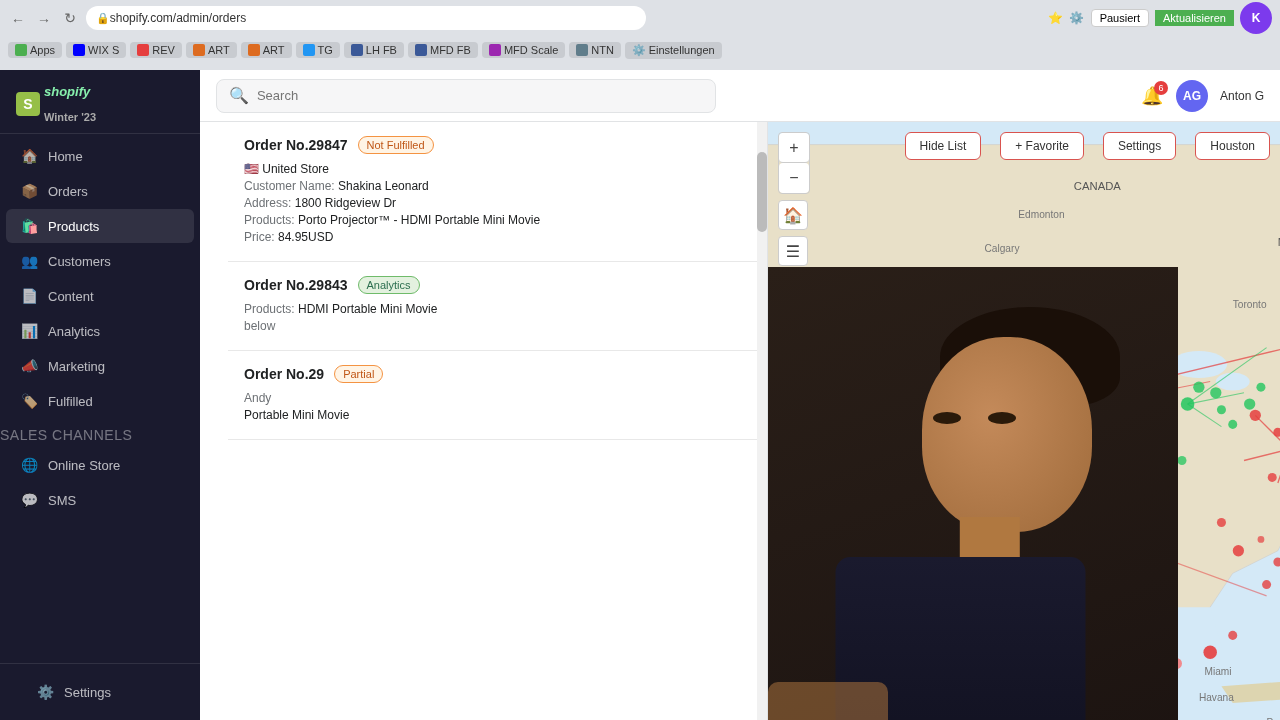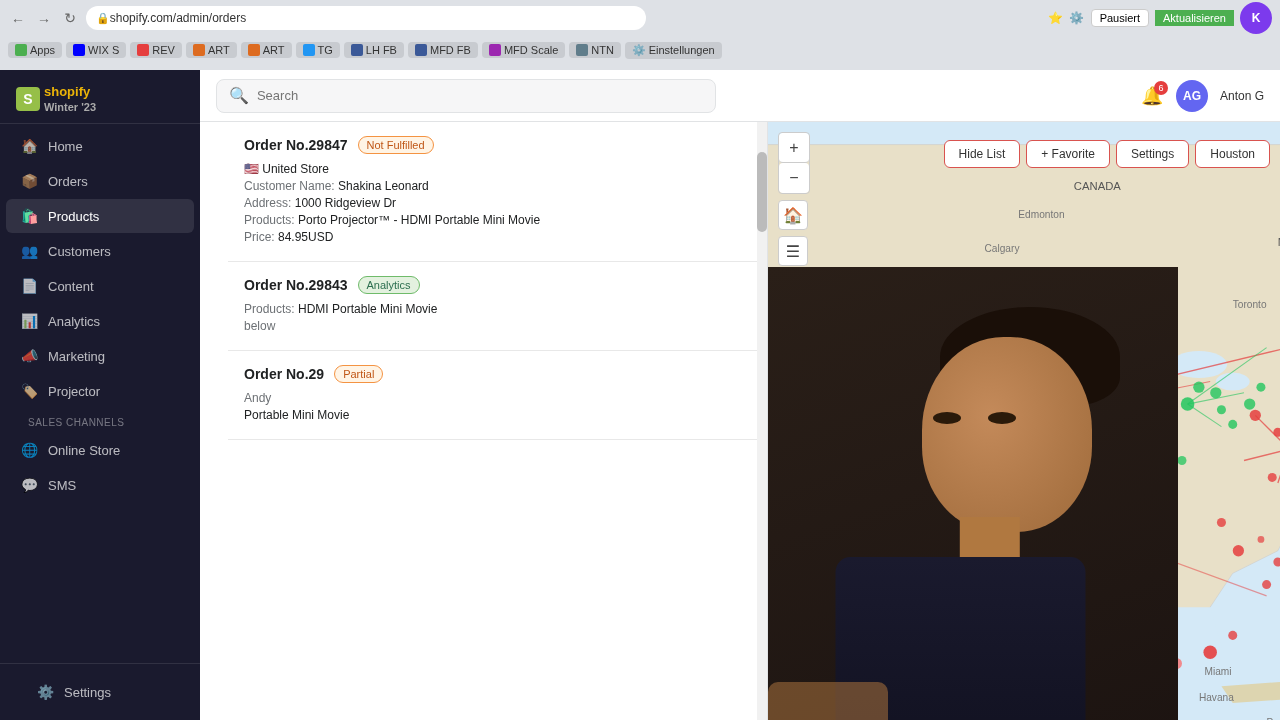--- a/index.html
+++ b/index.html
@@ -123,21 +123,21 @@
       background: #96bf48;
       border-radius: 4px;
       display: flex; align-items: center; justify-content: center;
       color: white;
       font-size: 14px;
       font-weight: bold;
     }
     .store-name {
       color: #aaa;
       font-size: 11px;
-      margin-top: 2px;
+      margin-top: 12px;
     }
     .nav-items {
       flex: 1;
       padding: 4px 0;
       overflow-y: auto;
     }
     .nav-item {
       display: flex;
       align-items: center;
       gap: 10px;
@@ -151,23 +151,23 @@
     .nav-item:hover, .nav-item.active {
       background: rgba(255,255,255,0.1);
       color: white;
     }
     .nav-item-icon {
       width: 16px; height: 16px;
       display: flex; align-items: center; justify-content: center;
       font-size: 14px;
     }
     .nav-section-label {
-      font-size: 10px;
+      font-size: 14px;
       color: rgba(255,255,255,0.4);
-      padding: 8px 28px 4px;
+      padding: 8px 0 4px;
       text-transform: uppercase;
       letter-spacing: 0.5px;
     }
 
     
     .main-content {
       flex: 1;
       display: flex;
       flex-direction: column;
       overflow: hidden;
@@ -333,23 +333,22 @@
       border: none;
       border-bottom: 1px solid #ccc;
     }
     .map-btn-group .map-btn:last-child {
       border-bottom: none;
     }
     .map-action-buttons {
       position: absolute;
       top: 10px; right: 10px;
       display: flex;
-      gap: 6px;
+      gap: 19px;
       z-index: 10;
-      margin-top: 8px;
     }
     .map-action-btn {
       padding: 6px 14px;
       background: white;
       border: 1px solid #d9534f;
       border-radius: 6px;
       font-size: 12px;
       color: #333;
       cursor: pointer;
       font-weight: 500;
@@ -477,21 +476,21 @@
   </div>
 </div>
 
 <div class="app-shell">
 
   <div class="sidebar">
     <div class="sidebar-header">
       <div class="shopify-logo">
         <div class="shopify-logo-icon">S</div>
         <div>
-          <div style="color:#eab308;font-size:13px;font-weight:600;">shopify</div>
+          <div style="color:#86efac;font-size:13px;font-weight:600;font-style:italic;">shopify</div>
           <div class="store-name">Winter '23</div>
         </div>
       </div>
     </div>
     <div class="nav-items">
       <div class="nav-item">
         <span class="nav-item-icon">🏠</span>
         <span>Home</span>
       </div>
       <div class="nav-item">
@@ -513,21 +512,21 @@
       <div class="nav-item">
         <span class="nav-item-icon">📊</span>
         <span>Analytics</span>
       </div>
       <div class="nav-item">
         <span class="nav-item-icon">📣</span>
         <span>Marketing</span>
       </div>
       <div class="nav-item">
         <span class="nav-item-icon">🏷️</span>
-        <span>Projector</span>
+        <span>Fulfilled</span>
       </div>
       <div class="nav-section-label">Sales channels</div>
       <div class="nav-item">
         <span class="nav-item-icon">🌐</span>
         <span>Online Store</span>
       </div>
       <div class="nav-item">
         <span class="nav-item-icon">💬</span>
         <span>SMS</span>
       </div>
@@ -564,21 +563,21 @@
           <div class="scroll-thumb"></div>
         </div>
 
         <div class="order-card">
           <div class="order-header">
             <span class="order-number">Order No.29847</span>
             <span class="order-status status-not-fulfilled">Not Fulfilled</span>
           </div>
           <div class="order-detail">🇺🇸 <span>United Store</span></div>
           <div class="order-detail">Customer Name: <span>Shakina Leonard</span></div>
-          <div class="order-detail">Address: <span>1000 Ridgeview Dr</span></div>
+          <div class="order-detail">Address: <span>1800 Ridgeview Dr</span></div>
           <div class="order-detail">Products: <span>Porto Projector™ - HDMI Portable Mini Movie</span></div>
           <div class="order-detail">Price: <span>84.95USD</span></div>
         </div>
 
         <div class="order-card">
           <div class="order-header">
             <span class="order-number">Order No.29843</span>
             <span class="order-status status-fulfilled">Analytics</span>
           </div>
           <div class="order-detail">Products: <span>HDMI Portable Mini Movie</span></div>

